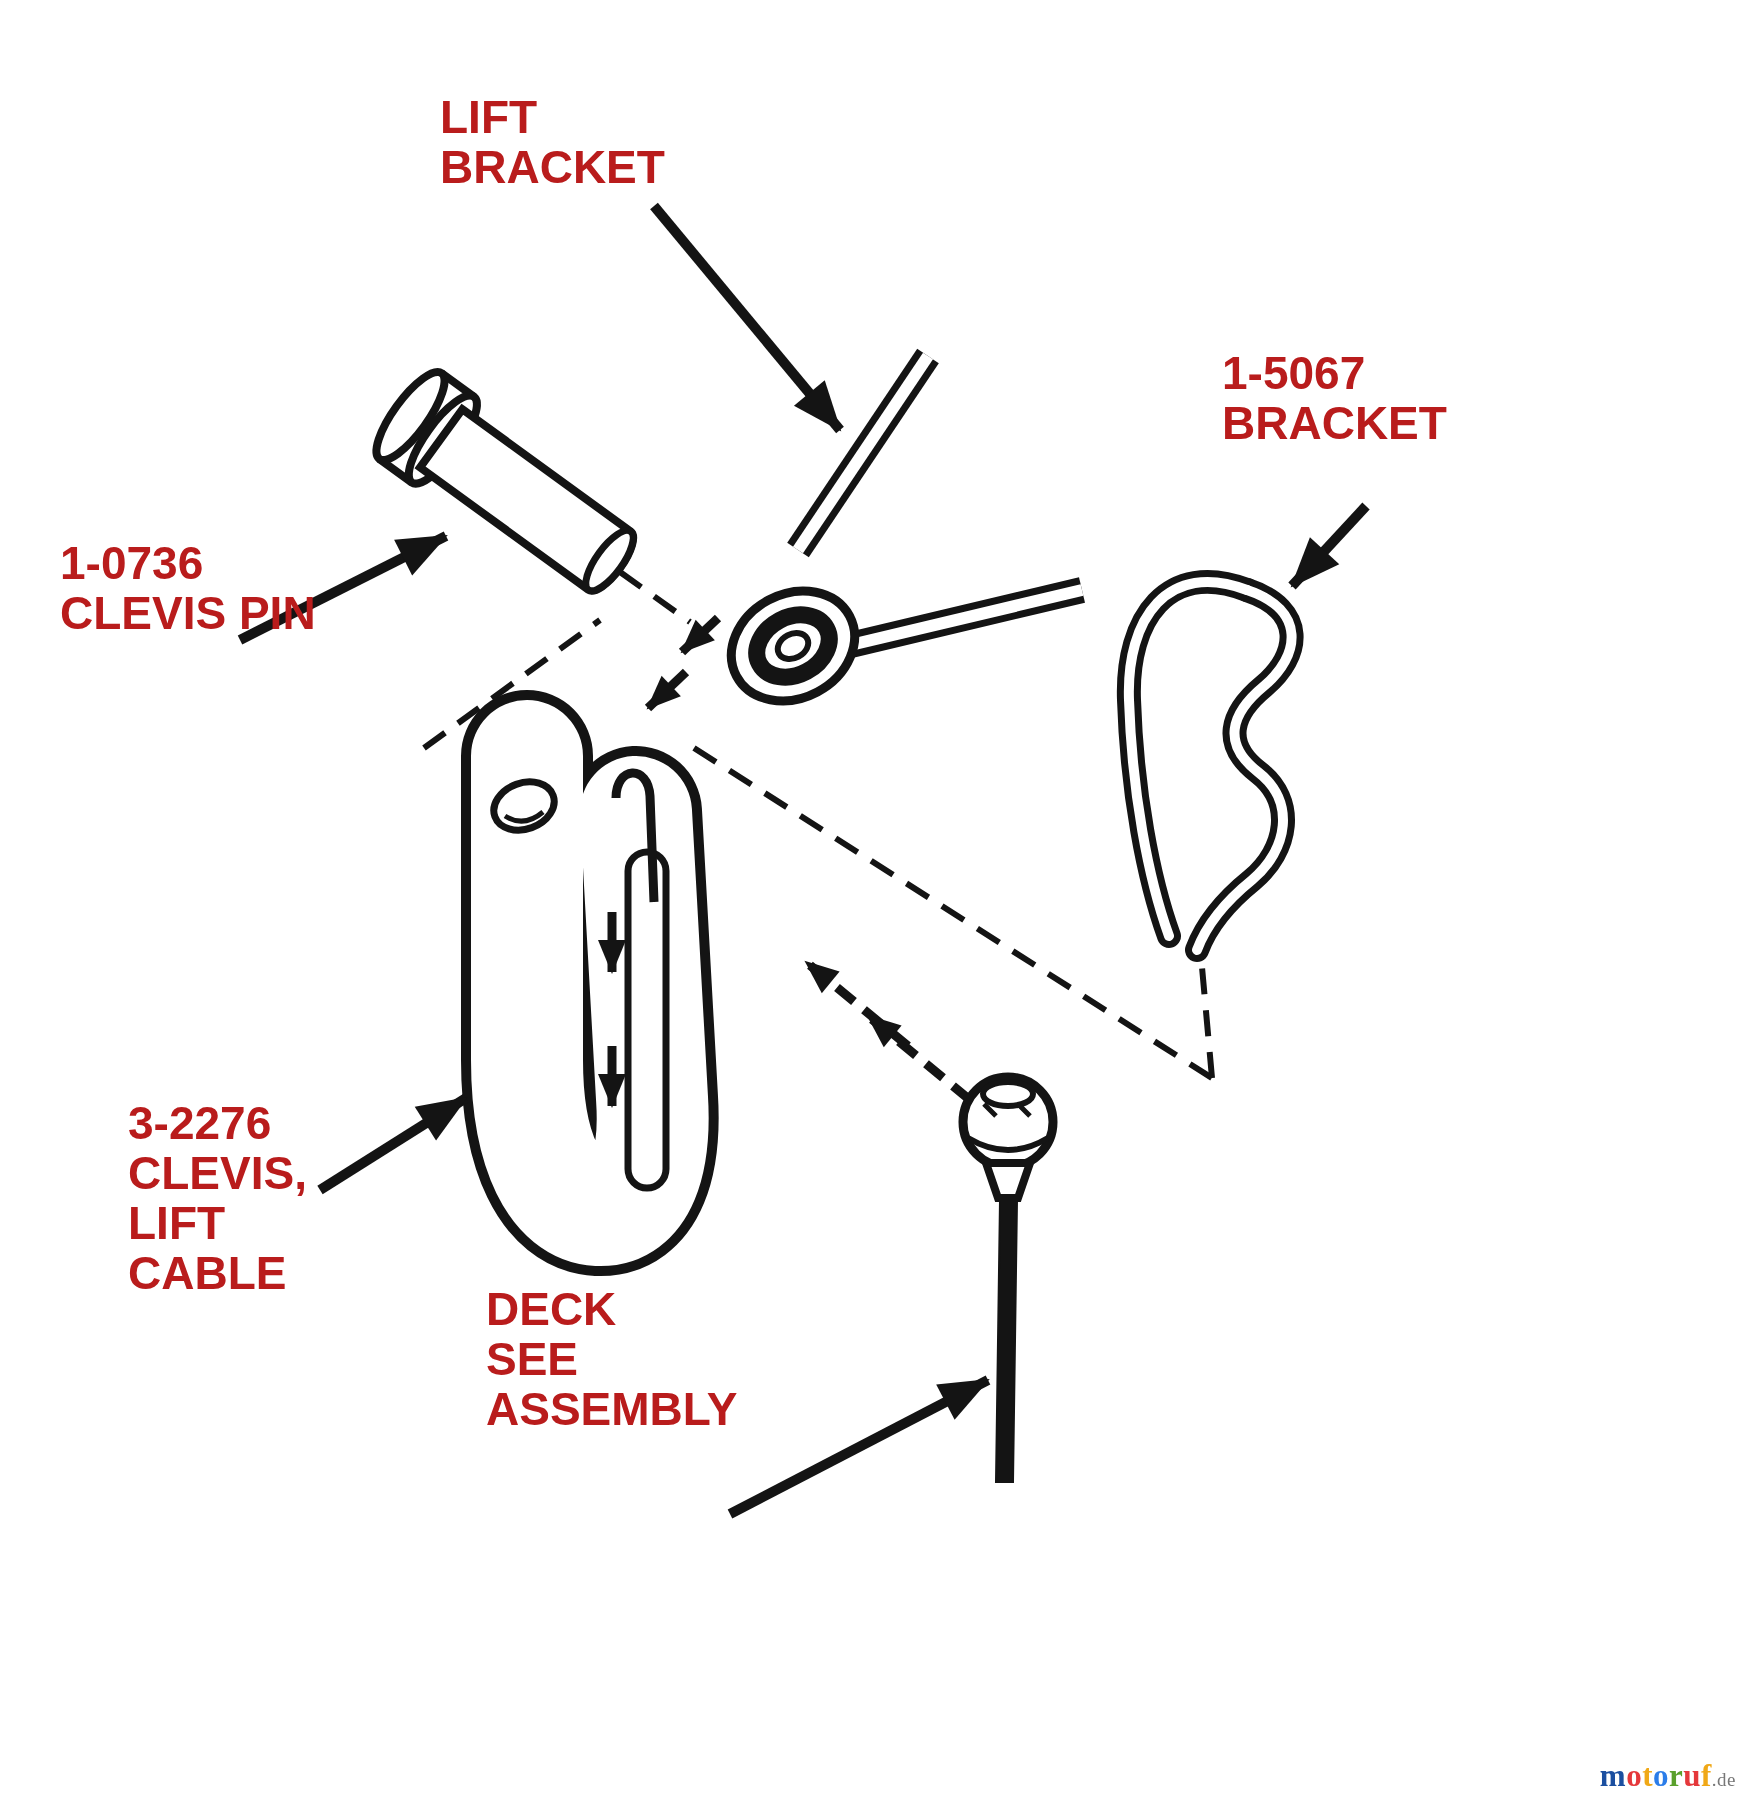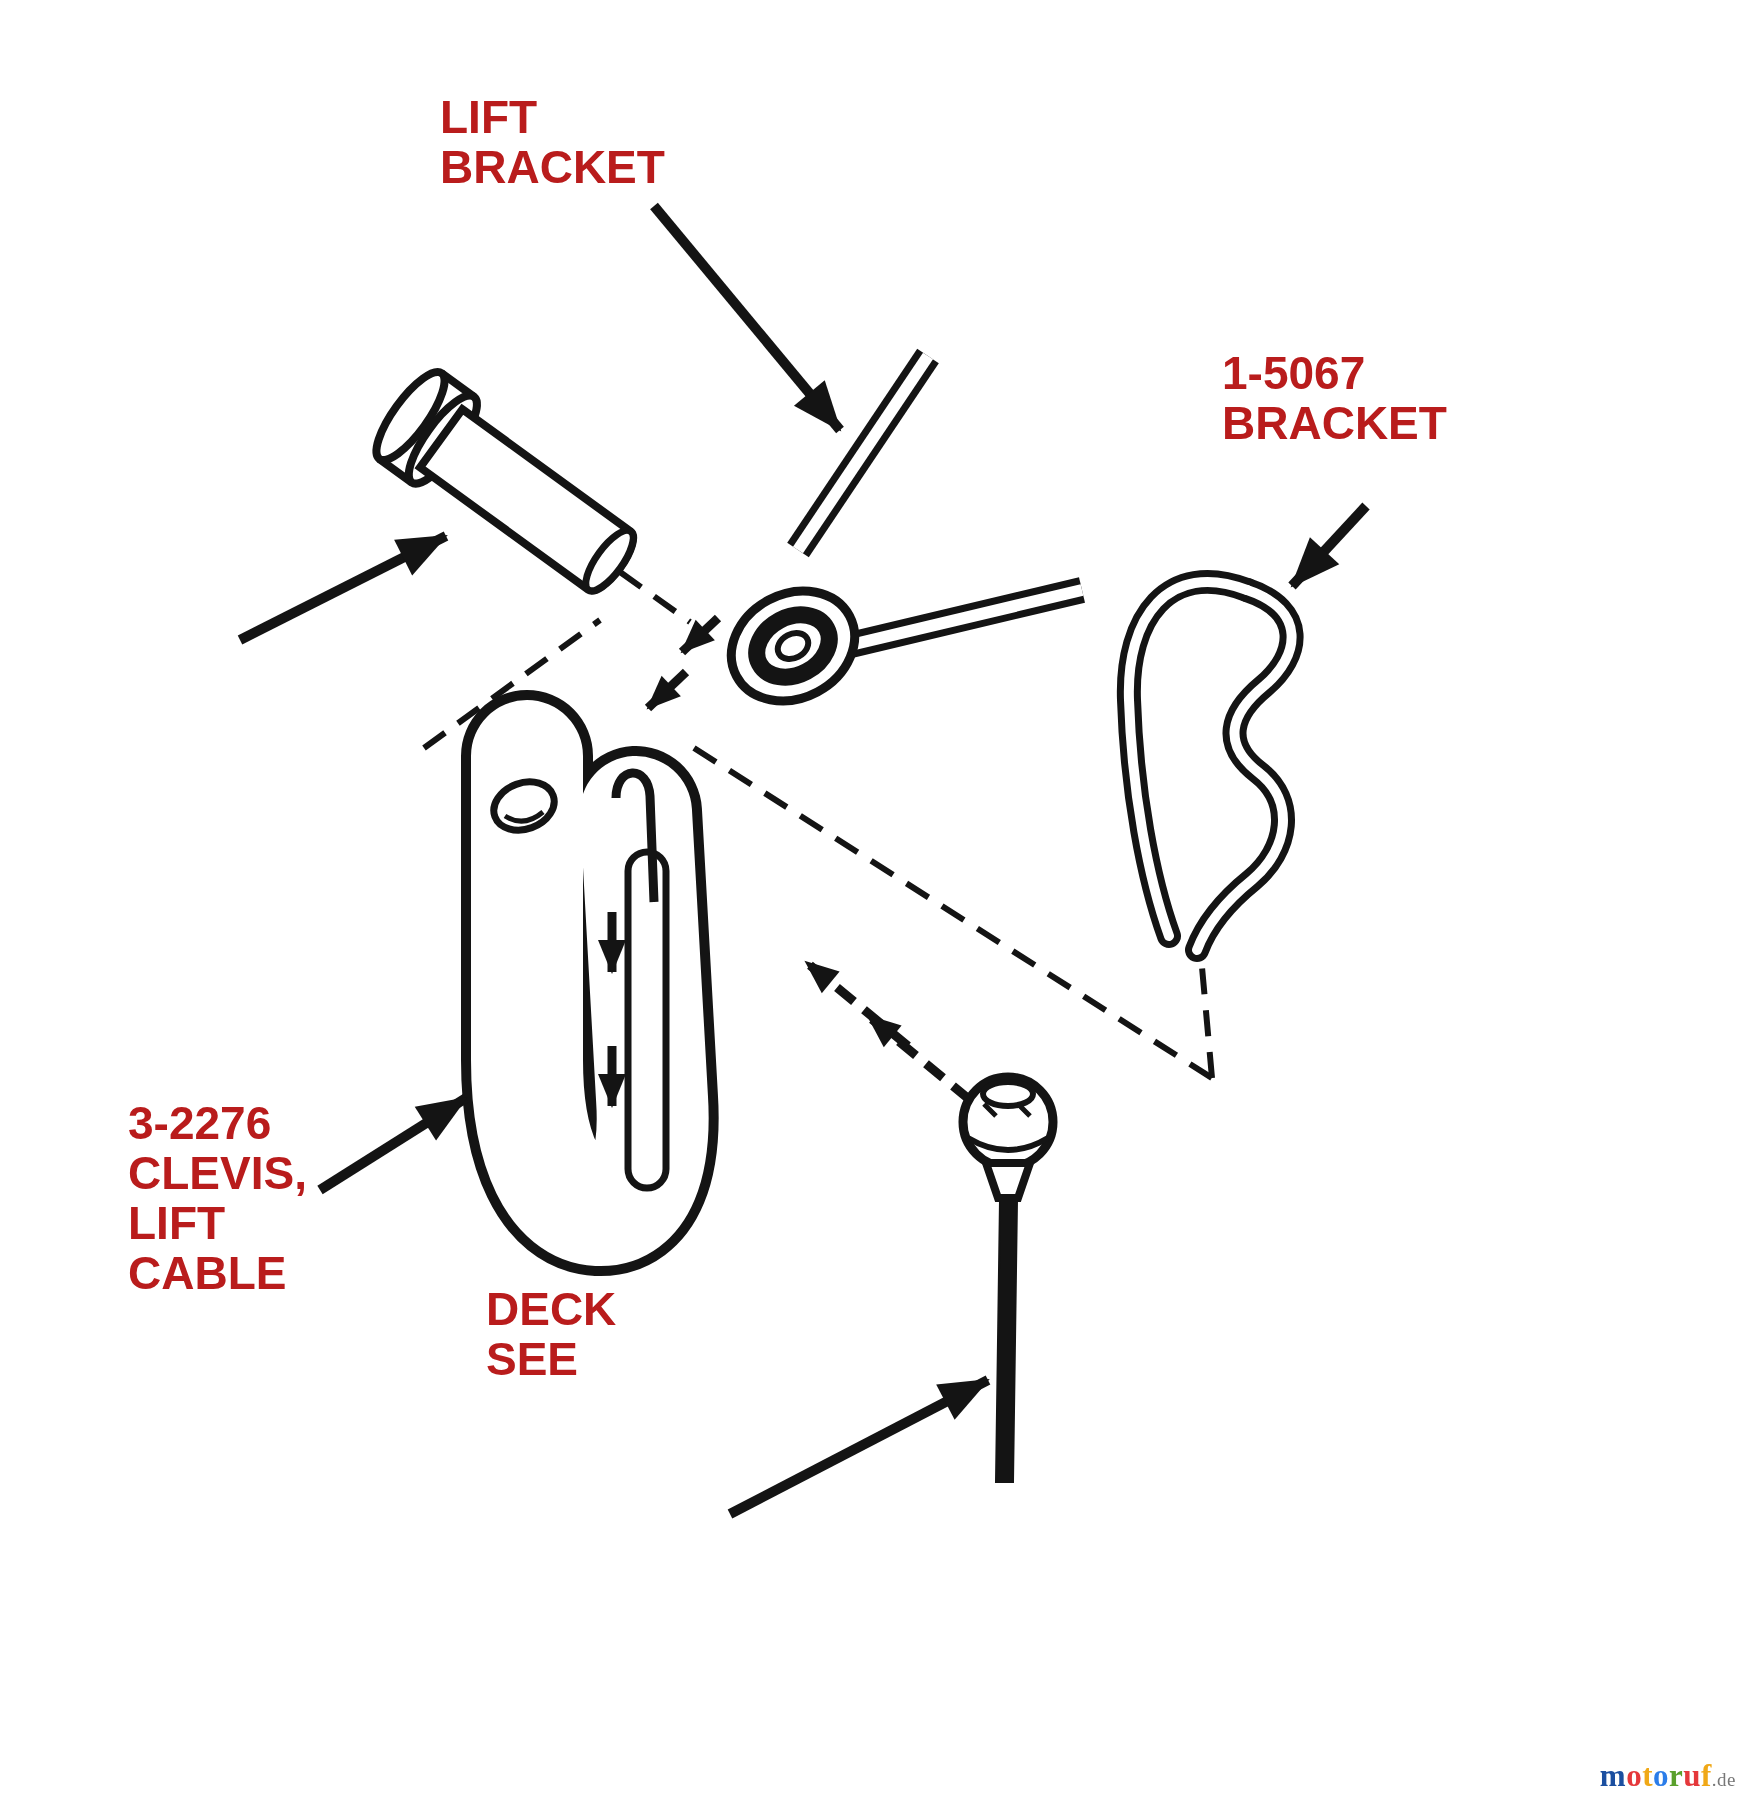--- a/index.html
+++ b/index.html
@@ -124,30 +124,35 @@
   <div class="lbl" style="left:440px;top:92px;">
     <span>LIFT</span>
     <span>BRACKET</span>
   </div>
 
   <div class="lbl" style="left:1222px;top:348px;">
     <span>1-5067</span>
     <span>BRACKET</span>
   </div>
 
+  <div class="lbl" style="left:60px;top:538px;">
+    <span>1-0736</span>
+    <span>CLEVIS PIN</span>
+  </div>
 
   <div class="lbl" style="left:128px;top:1098px;">
     <span>3-2276</span>
     <span>CLEVIS,</span>
     <span>LIFT</span>
     <span>CABLE</span>
   </div>
 
   <div class="lbl" style="left:486px;top:1284px;">
     <span>DECK</span>
     <span>SEE</span>
+    <span>ASSEMBLY</span>
   </div>
 
   <div class="wm">
     <span style="color: rgb(27, 79, 160);">m</span><span style="color: rgb(229, 56, 59);">o</span><span style="color: rgb(240, 168, 23);">t</span><span style="color: rgb(43, 125, 233);">o</span><span style="color: rgb(90, 160, 44);">r</span><span style="color: rgb(229, 56, 59);">u</span><span style="color: rgb(240, 168, 23);">f</span><span class="suffix" style="color: rgb(119, 119, 119);">.de</span>
   </div>
 
 </div>
 
 </body></html>

